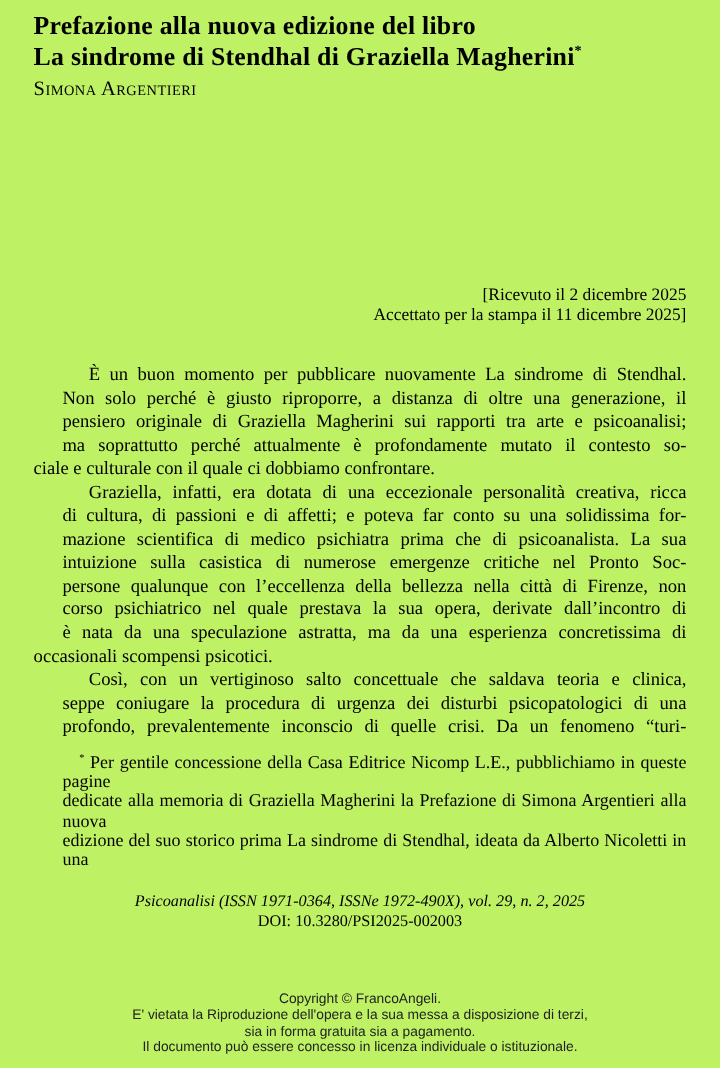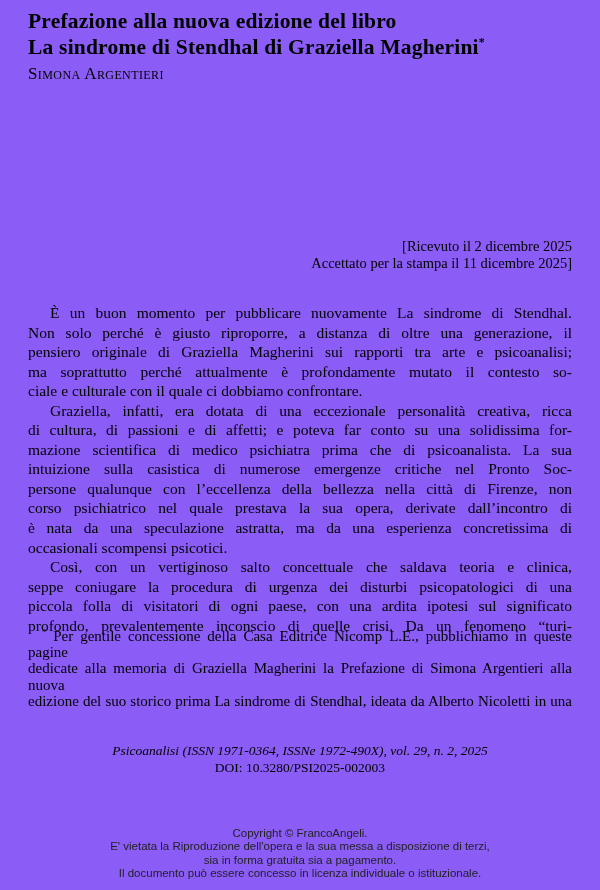--- a/index.html
+++ b/index.html
@@ -1,20 +1,20 @@
 <!DOCTYPE html>
 <html><head>
 <meta charset="utf-8">
 <style>
   html, body { margin: 0; padding: 0; background: #ffffff; }
   #page {
     position: relative;
     width: 600px;
     height: 890px;
-    background: #8b5cf6;
+    background: #bef264;
     color: #000;
     font-family: "Liberation Serif", serif;
     overflow: hidden;
   }
   
   .header { position: absolute; left: 28px; right: 28px; top: 8px; }
   .title-line {
     font-weight: 700;
     font-size: 21.5px;
     line-height: 26px;
@@ -37,21 +37,21 @@
     font-size: 14.5px;
     line-height: 16.5px;
   }
   
   .bodytext {
     position: absolute; left: 28px; right: 28px; top: 303px;
     font-size: 15.5px;
     line-height: 19.55px;
   }
   .tline { min-height: 19.55px; }
-  .just { text-align: justify; text-align-last: justify; }
+  .just { text-align: justify; text-align-last: justify; margin-left: 24px; }
   .find { text-indent: 22px; }
   
   .footnote {
     position: absolute; left: 28px; right: 28px; top: 628px;
     font-size: 15px;
     line-height: 16.2px;
   }
   .footnote .tline { min-height: 16.2px; }
   .footnote .find { text-indent: 14px; }
   
@@ -102,21 +102,20 @@
         <div class="tline just"><span>mazione scientifica di medico psichiatra prima che di psicoanalista. La sua</span></div>
         <div class="tline just"><span>intuizione sulla casistica di numerose emergenze critiche nel Pronto Soc-</span></div>
         <div class="tline just"><span>persone qualunque con l’eccellenza della bellezza nella città di Firenze, non</span></div>
         <div class="tline just"><span>corso psichiatrico nel quale prestava la sua opera, derivate dall’incontro di</span></div>
         <div class="tline just"><span>è nata da una speculazione astratta, ma da una esperienza concretissima di</span></div>
         <div class="tline"><span>occasionali scompensi psicotici.</span></div>
       </div>
     <div class="para">
         <div class="tline just find"><span>Così, con un vertiginoso salto concettuale che saldava teoria e clinica,</span></div>
         <div class="tline just"><span>seppe coniugare la procedura di urgenza dei disturbi psicopatologici di una</span></div>
-        <div class="tline just"><span>piccola folla di visitatori di ogni paese, con una ardita ipotesi sul significato</span></div>
         <div class="tline just"><span>profondo, prevalentemente inconscio di quelle crisi. Da un fenomeno “turi-</span></div>
       </div>
   </main>
 
   <div class="footnote">
       <div class="tline just find"><span class="sup">*</span><span> Per gentile concessione della Casa Editrice Nicomp L.E., pubblichiamo in queste pagine</span></div>
       <div class="tline just"><span>dedicate alla memoria di Graziella Magherini la Prefazione di Simona Argentieri alla nuova</span></div>
       <div class="tline just"><span>edizione del suo storico prima </span><span class="it">La sindrome di Stendhal,</span><span> ideata da Alberto Nicoletti in una</span></div>
     </div>
 

